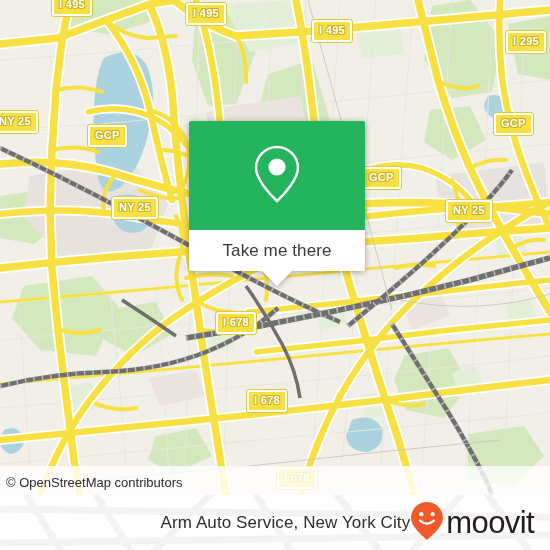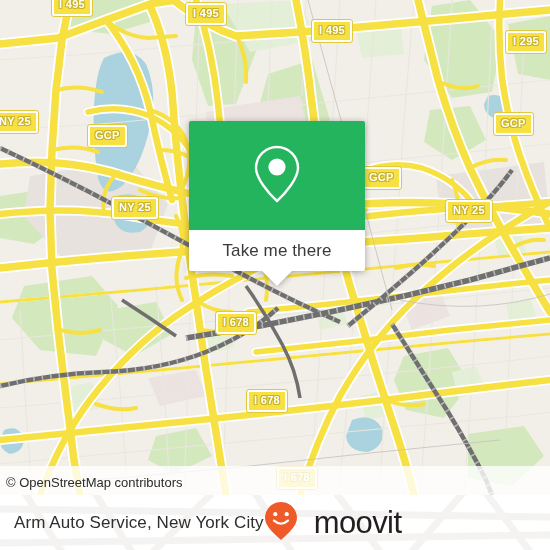--- a/index.html
+++ b/index.html
@@ -106,21 +106,21 @@
   
   #bottombar {
     position: absolute;
     left: 0;
     top: 495px;
     width: 550px;
     height: 55px;
     background: #ffffff;
     display: flex;
     align-items: center;
-    justify-content: flex-start;
+    justify-content: flex-end;
     box-sizing: border-box;
     padding: 0 16px 0 14px;
     overflow: hidden;
   }
   #bottombar-bg {
     position: absolute;
     left: 0; top: 0;
     width: 550px; height: 55px;
     opacity: 0.40;
     pointer-events: none;
@@ -135,21 +135,21 @@
   #moovit-logo {
     position: relative;
     display: flex;
     align-items: center;
     z-index: 2;
   }
   #moovit-wordmark {
     font-size: 31px;
     color: #231f20;
     letter-spacing: -0.6px;
-    margin-left: 16px;
+    margin-left: 2px;
     line-height: 1;
     font-weight: normal;
   }
 </style>
 </head>
 <body>
 
 <div id="app">
 
   <div id="map">

